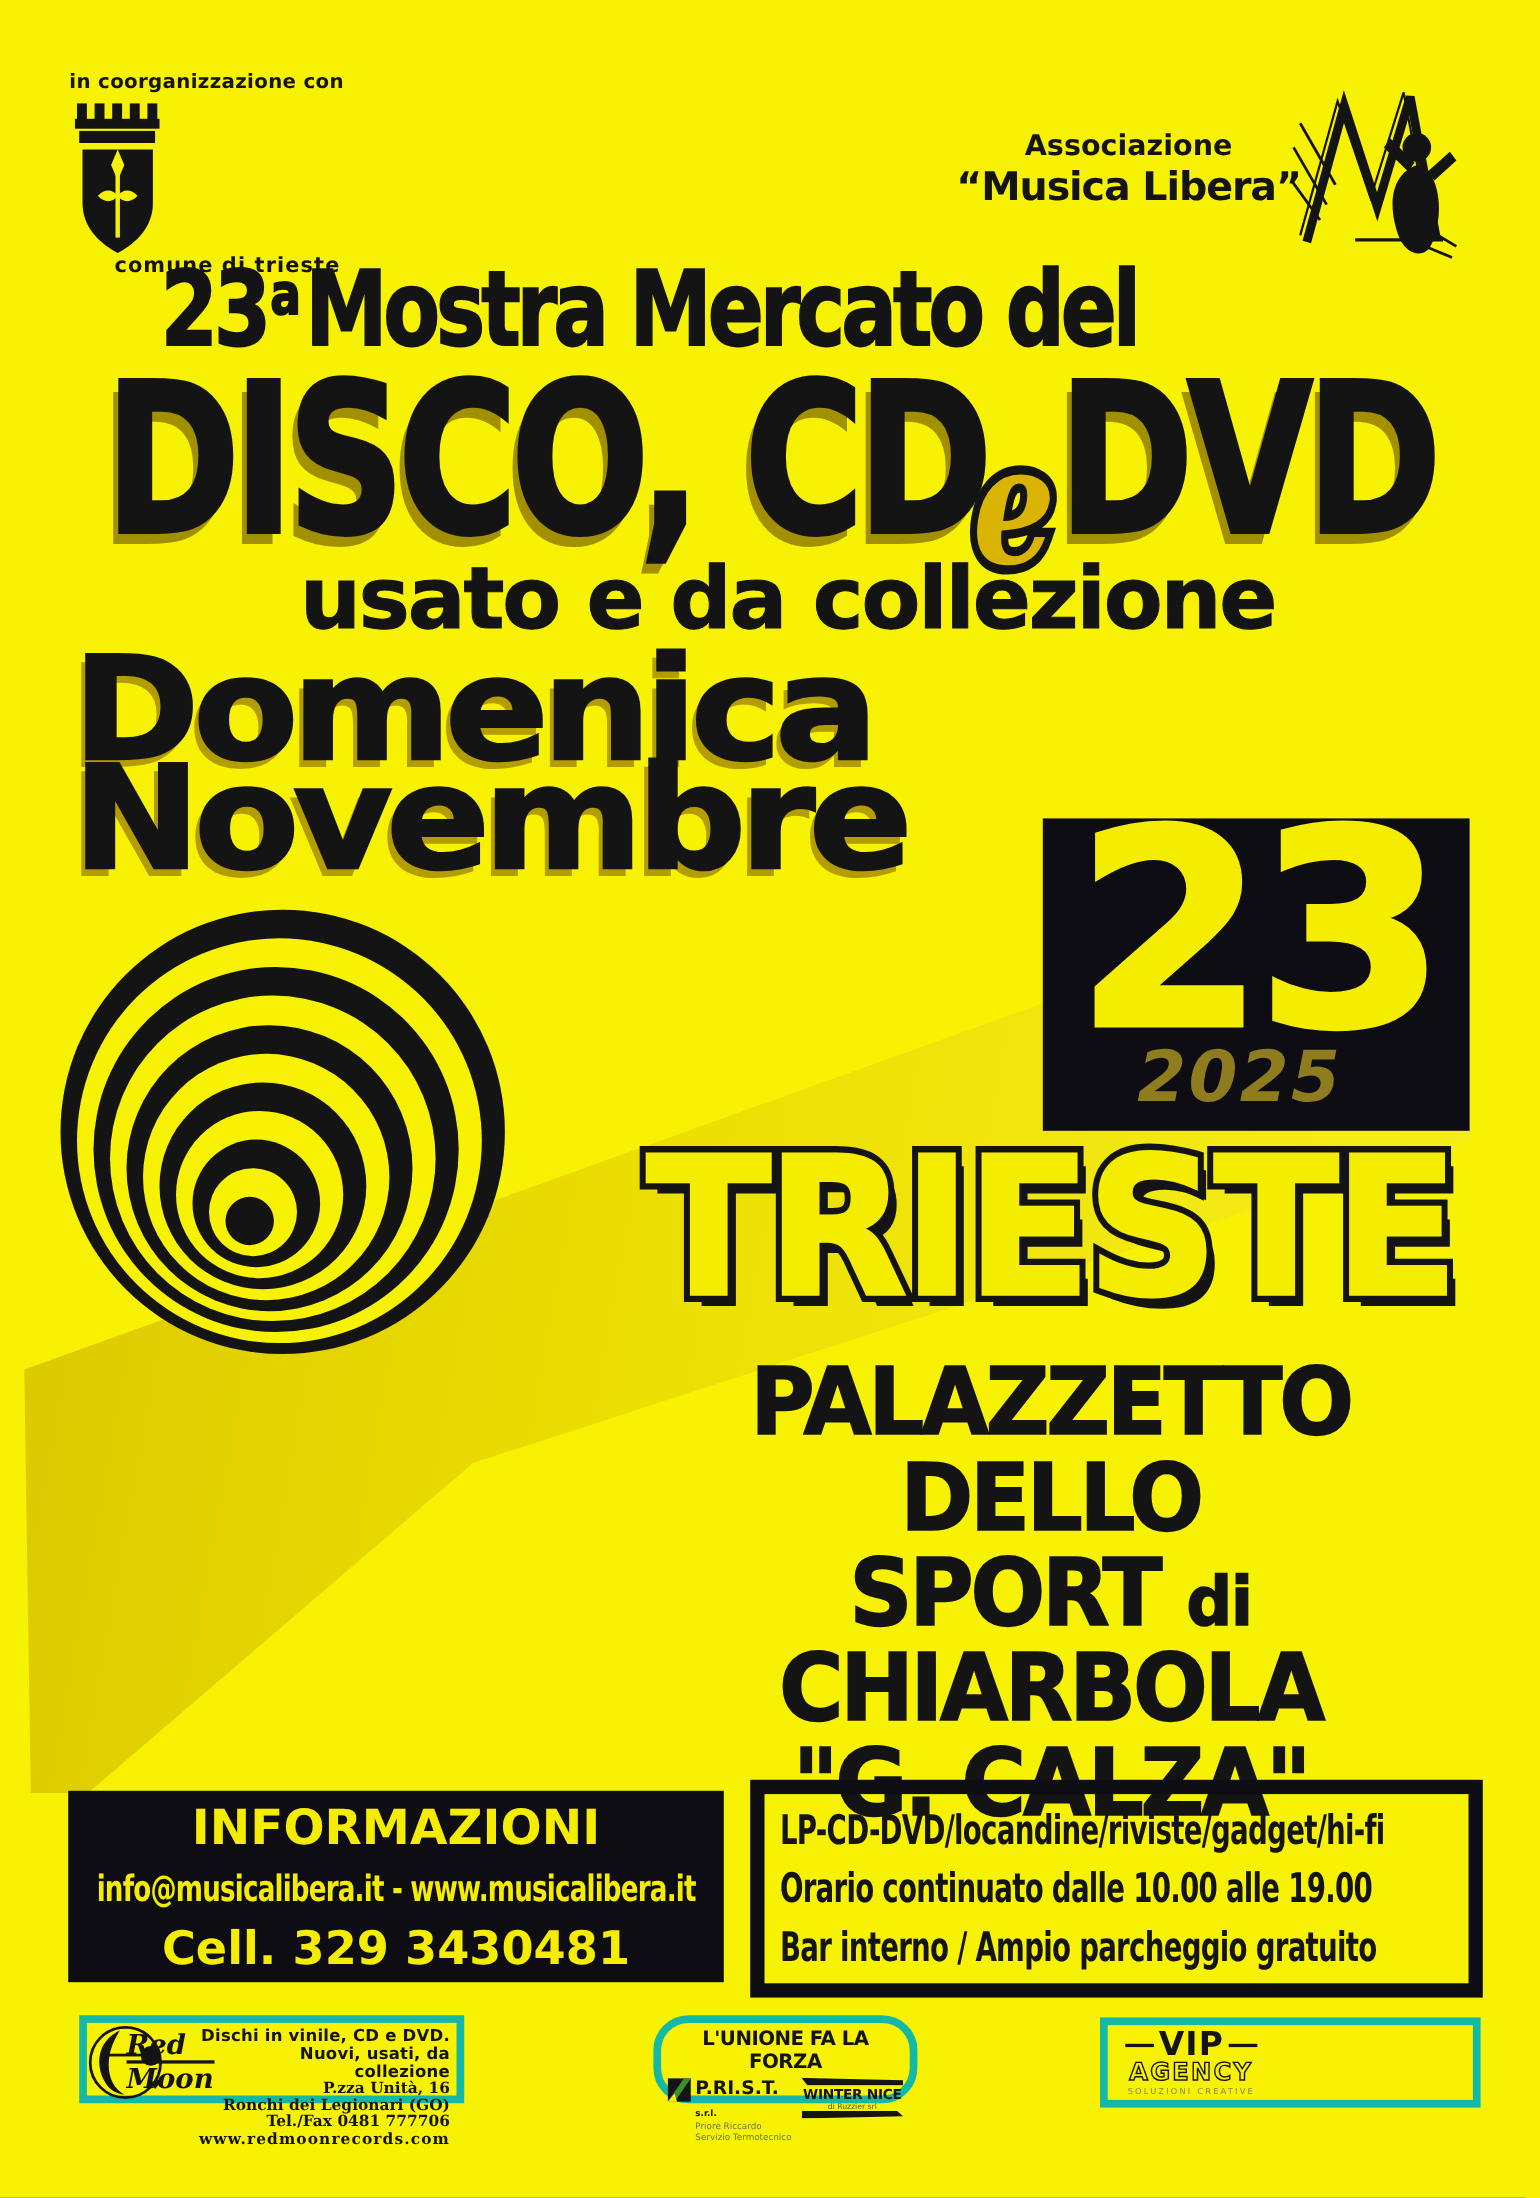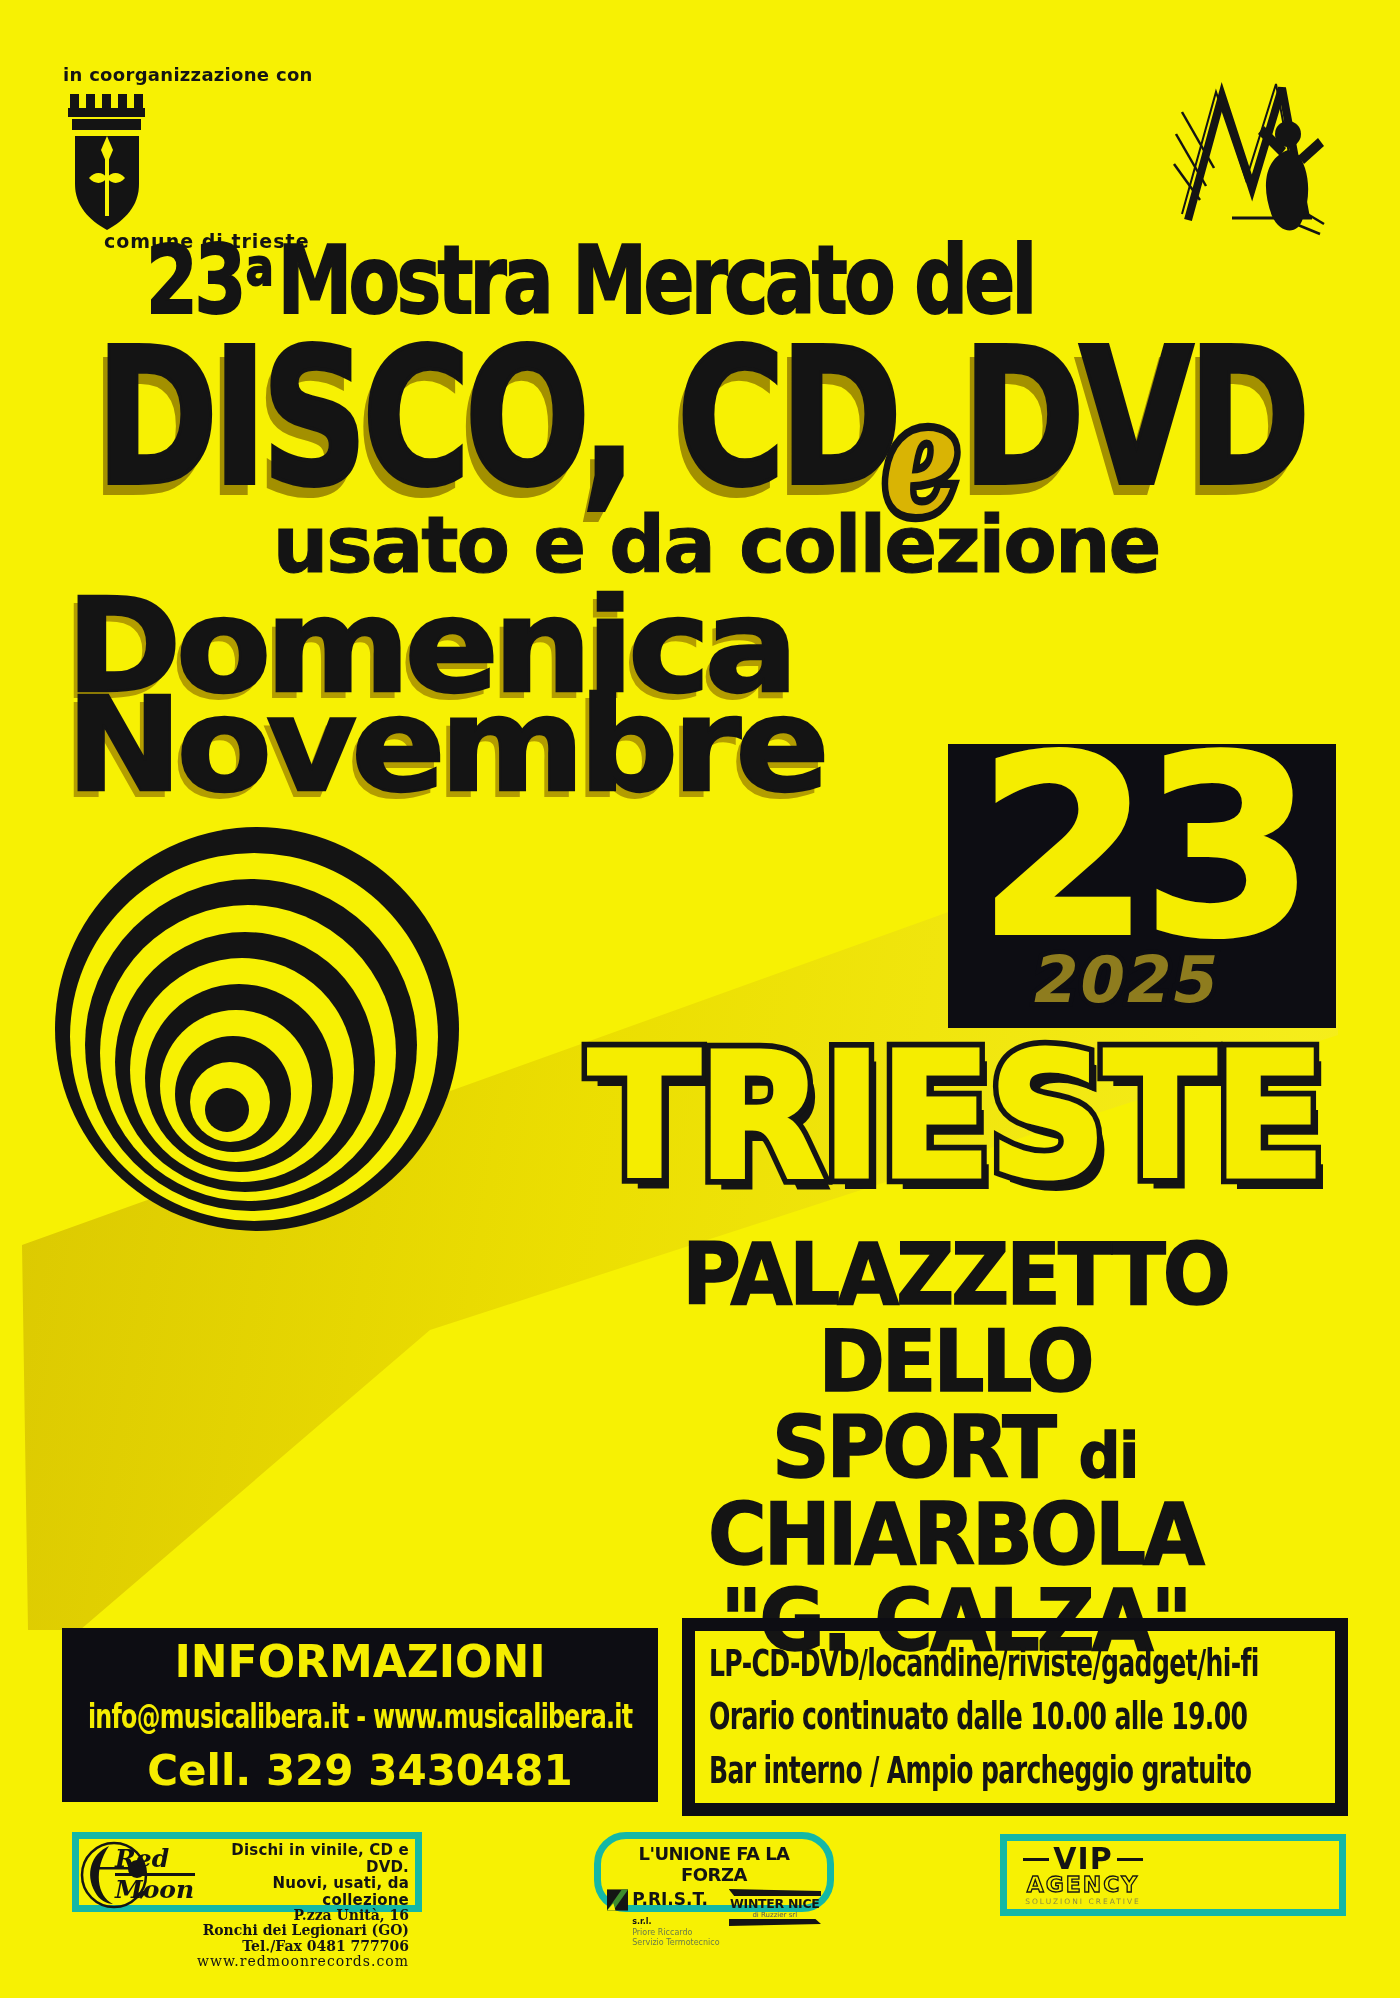--- a/index.html
+++ b/index.html
@@ -108,21 +108,21 @@
   
   .sp-box{position:absolute;border:7px solid #14b8a6;background:#f7f103;box-sizing:border-box;z-index:3;}
   .redmoon{left:72px;top:1832px;width:350px;height:80px;display:flex;}
   .rm-logo{position:relative;width:122px;height:100%;}
   .rm-words{position:absolute;left:36px;top:6px;font-family:"DejaVu Serif",serif;font-style:italic;
     font-weight:bold;font-size:25px;line-height:1.1;}
   .rm-words .w1{border-bottom:3px solid #141414;padding-right:26px;}
   .rm-text{flex:1;text-align:right;padding:3px 6px 0 0;line-height:1.1;}
   .rm-desc{font-size:15px;font-weight:bold;letter-spacing:.2px;}
   .rm-addr{font-family:"DejaVu Serif",serif;font-weight:bold;font-size:14px;}
-  .rm-web{font-family:"DejaVu Serif",serif;font-weight:normal;font-size:14px;letter-spacing:1px;}
+  .rm-web{font-family:"DejaVu Serif",serif;font-weight:bold;font-size:14px;letter-spacing:1px;}
   .union{left:594px;top:1832px;width:240px;height:80px;padding:4px 6px;display:flex;flex-direction:column;border-radius:32px;}
   .un-header{text-align:center;font-size:18px;font-weight:bold;letter-spacing:-.5px;}
   .un-row{display:flex;justify-content:space-between;margin-top:4px;}
   .prist{display:flex;gap:4px;}
   .prist-name{font-size:17px;font-weight:bold;}
   .prist-suffix{font-size:8px;font-weight:bold;}
   .prist-sub{font-size:8px;color:#6a7b4a;line-height:1.2;}
   .winter{width:96px;text-align:center;}
   .wn-bar{height:7px;background:#141414;}
   .wn-bar.top{clip-path:polygon(0 0,100% 30%,100% 100%,6% 100%);}
@@ -171,20 +171,24 @@
       <g fill="#f7f103">
         <rect x="37" y="58" width="4" height="66"></rect>
         <polygon points="39,44 45,58 39,72 33,58"></polygon>
         <path d="M21,86 C27,79 35,80 39,86 C35,92 27,93 21,86 Z"></path>
         <path d="M57,86 C51,79 43,80 39,86 C43,92 51,93 57,86 Z"></path>
       </g>
     </svg>
   </div>
   <div class="comune">comune di trieste</div>
 
+  <div class="assoc">
+    <div class="assoc-1">Associazione</div>
+    <div class="assoc-2">“Musica Libera”</div>
+  </div>
   <div class="ml-logo">
     <svg width="158" height="170" viewBox="0 0 158 170">
       <g stroke="#141414" fill="none">
         <path d="M16,152 L50,28 L80,120 L110,20 L134,150" stroke-width="8"></path>
         <path d="M10,146 L44,24 L74,112 L104,16 L128,144" stroke-width="2"></path>
         <path d="M34,118 L4,66" stroke-width="2.5"></path>
         <path d="M42,100 L10,44" stroke-width="2.5"></path>
         <path d="M28,132 L2,96" stroke-width="2.5"></path>
         <path d="M112,132 L152,156" stroke-width="2.5"></path>
         <path d="M104,148 L148,166" stroke-width="2.5"></path>

